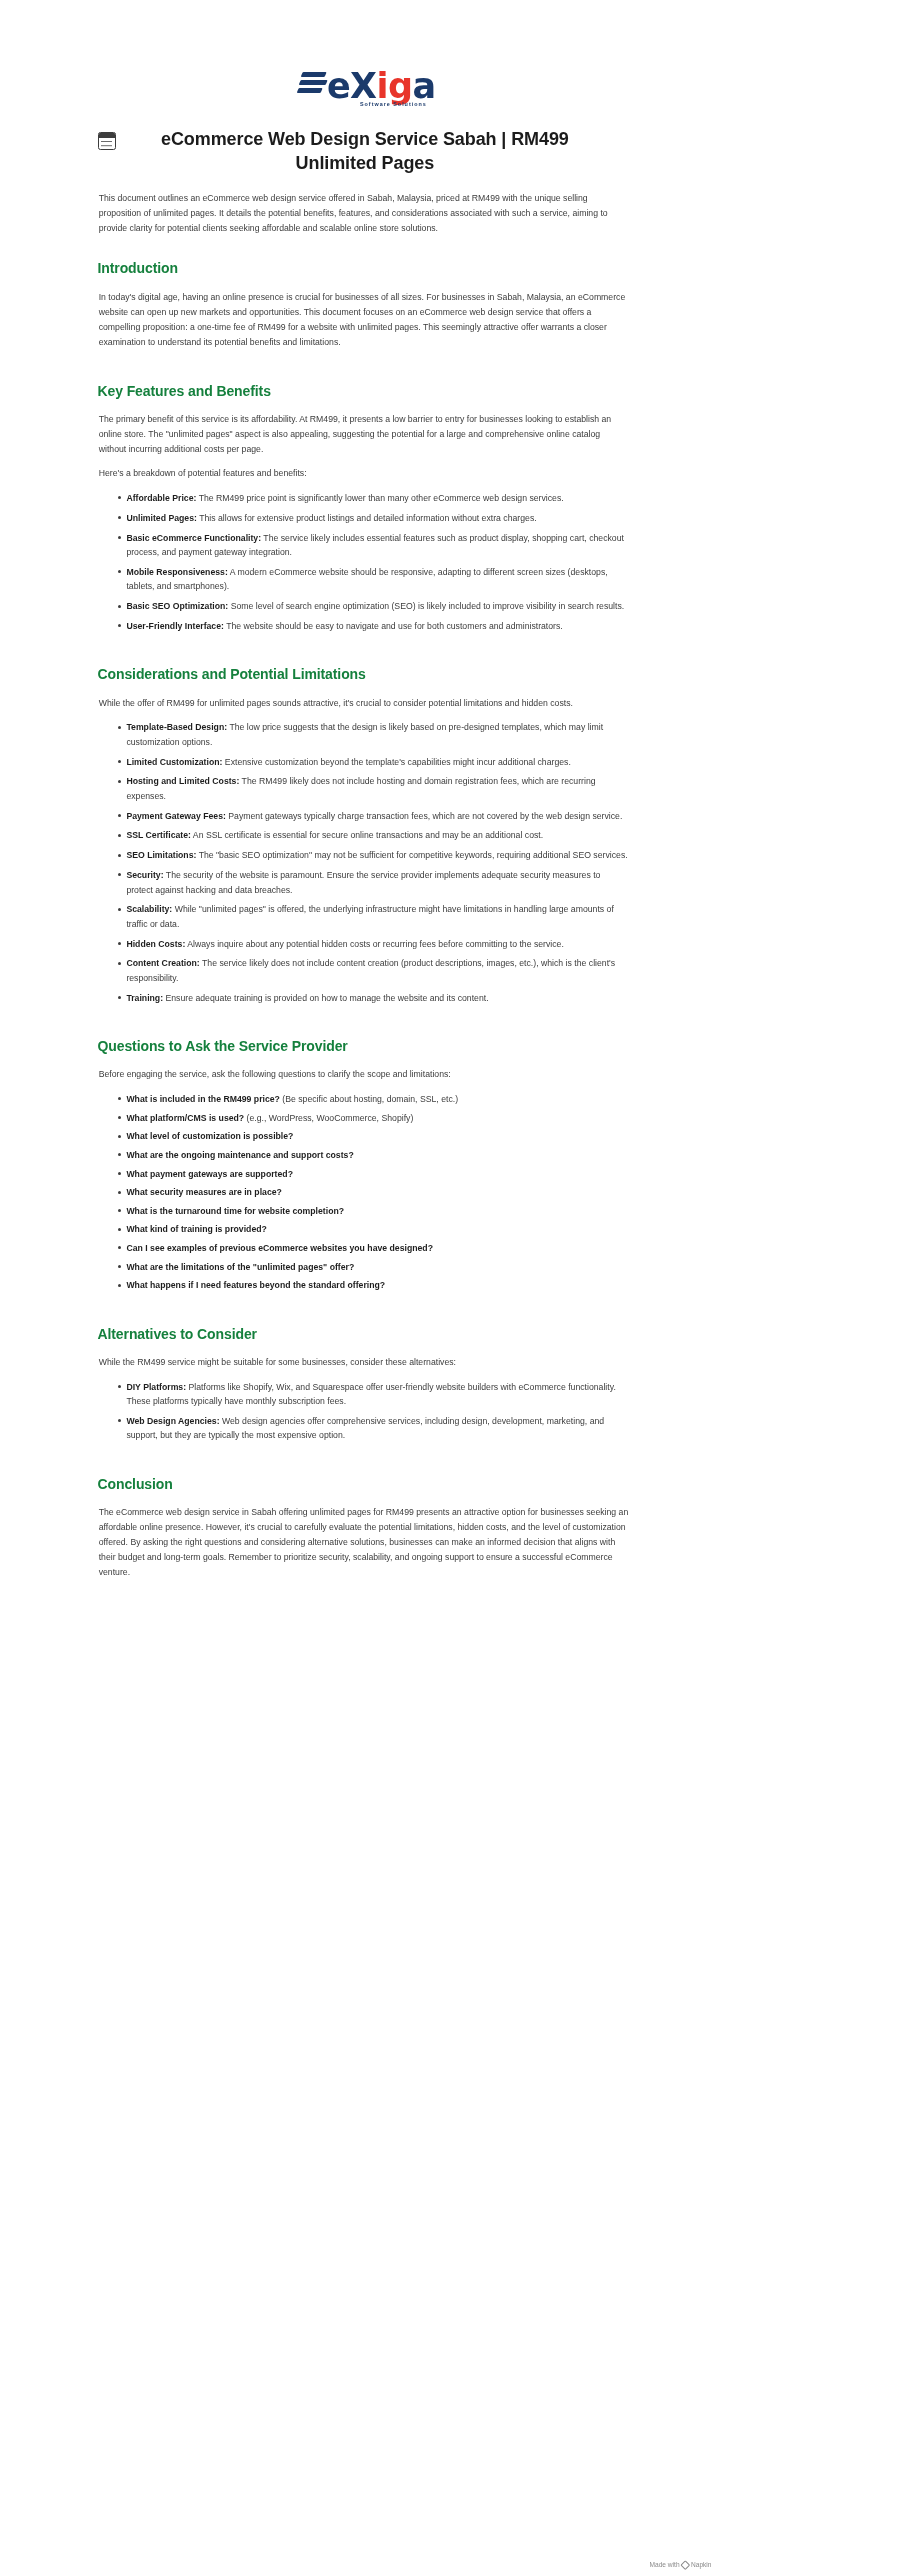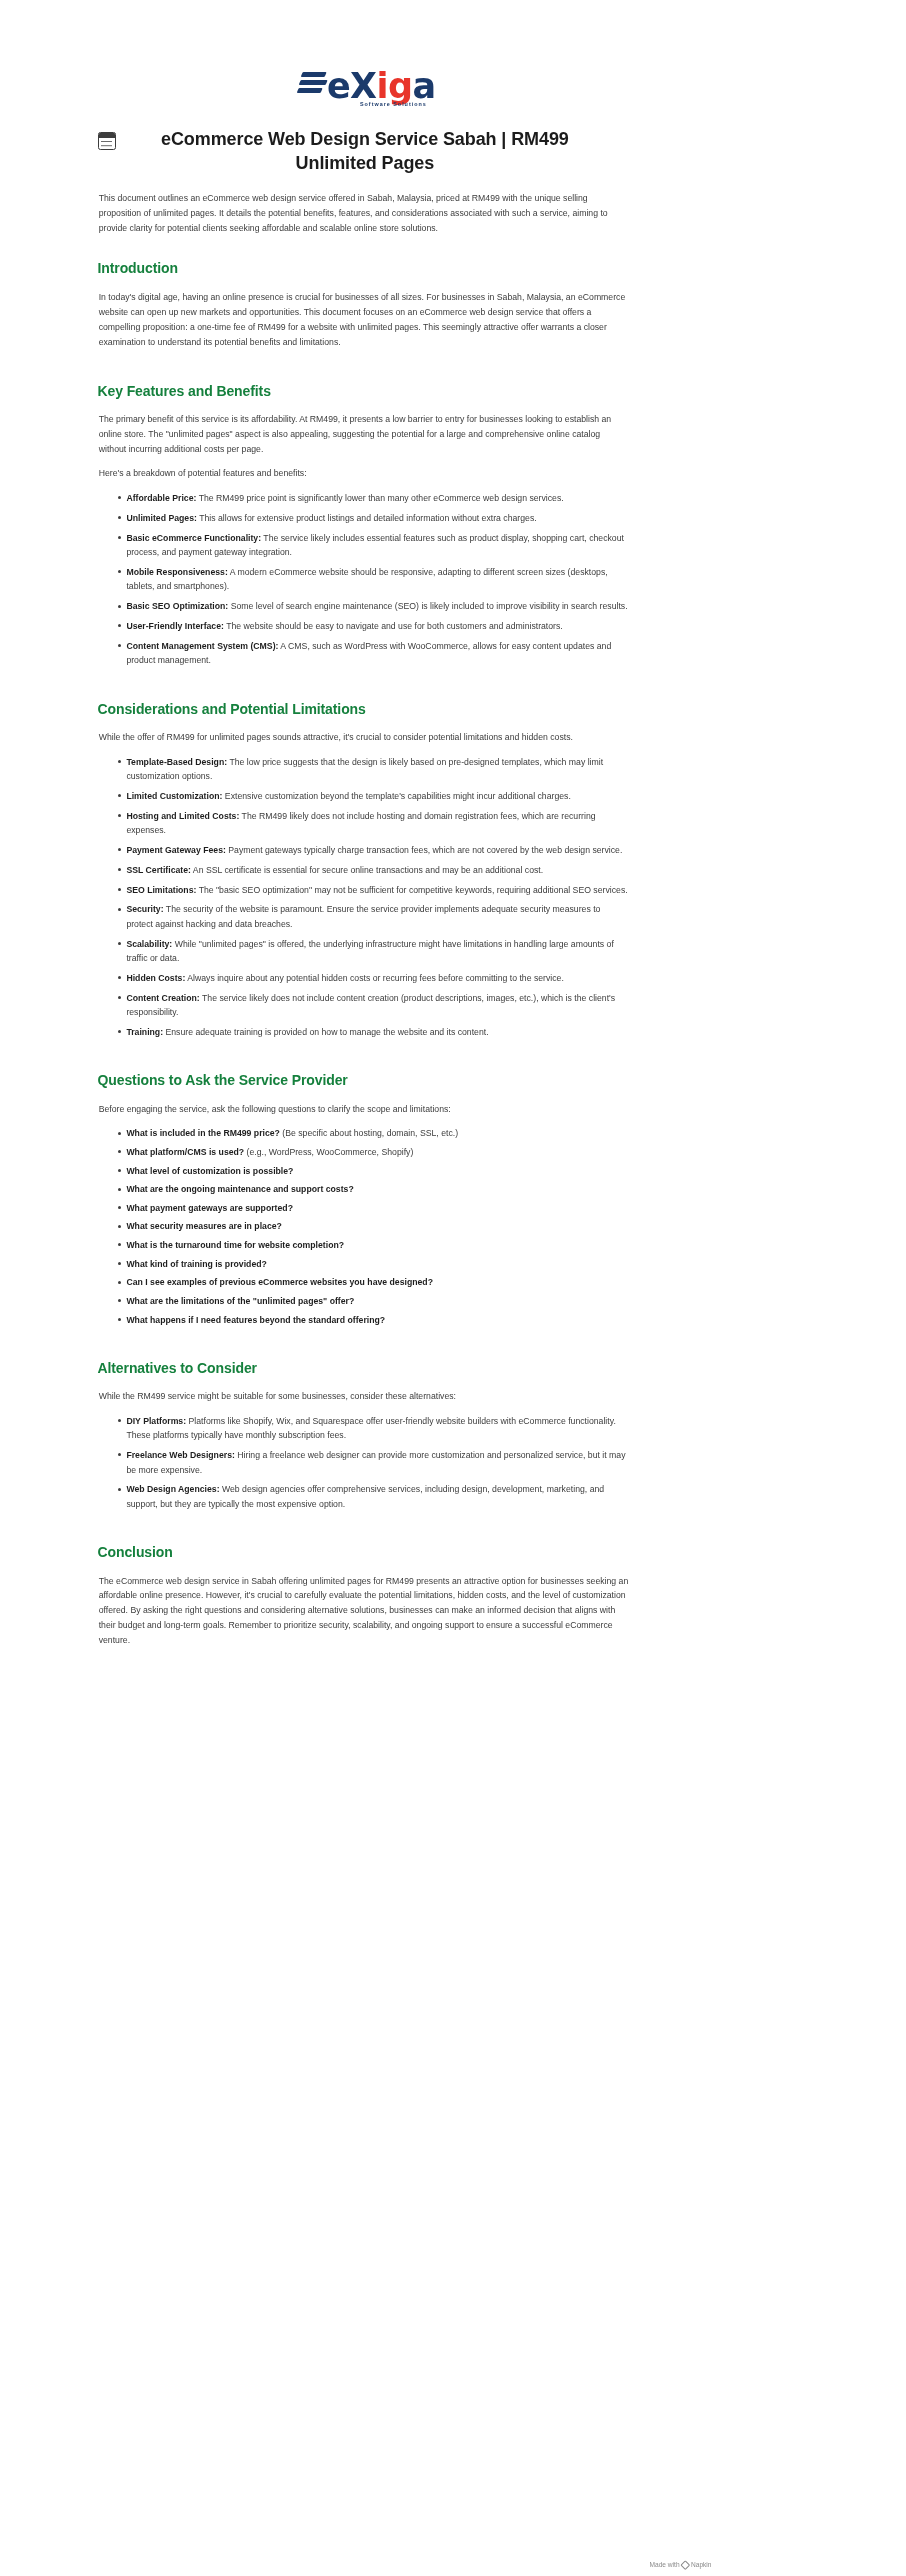--- a/index.html
+++ b/index.html
@@ -233,23 +233,22 @@
         </div>
         <div class="section-block">
           <h2 class="section">Key Features and Benefits</h2>
           <p class="body">The primary benefit of this service is its affordability. At RM499, it presents a low barrier to entry for businesses looking to establish an online store. The "unlimited pages" aspect is also appealing, suggesting the potential for a large and comprehensive online catalog without incurring additional costs per page.</p>
           <p class="body">Here's a breakdown of potential features and benefits:</p>
           <ul class="bullets">
             <li><b>Affordable Price:</b><span> The RM499 price point is significantly lower than many other eCommerce web design services.</span></li>
             <li><b>Unlimited Pages:</b><span> This allows for extensive product listings and detailed information without extra charges.</span></li>
             <li><b>Basic eCommerce Functionality:</b><span> The service likely includes essential features such as product display, shopping cart, checkout process, and payment gateway integration.</span></li>
             <li><b>Mobile Responsiveness:</b><span> A modern eCommerce website should be responsive, adapting to different screen sizes (desktops, tablets, and smartphones).</span></li>
-            <li><b>Basic SEO Optimization:</b><span> Some level of search engine maintenance (SEO) is likely included to improve visibility in search results.</span></li>
+            <li><b>Basic SEO Optimization:</b><span> Some level of search engine optimization (SEO) is likely included to improve visibility in search results.</span></li>
             <li><b>User-Friendly Interface:</b><span> The website should be easy to navigate and use for both customers and administrators.</span></li>
-            <li><b>Content Management System (CMS):</b><span> A CMS, such as WordPress with WooCommerce, allows for easy content updates and product management.</span></li>
           </ul>
         </div>
         <div class="section-block">
           <h2 class="section">Considerations and Potential Limitations</h2>
           <p class="body">While the offer of RM499 for unlimited pages sounds attractive, it's crucial to consider potential limitations and hidden costs.</p>
           <ul class="bullets">
             <li><b>Template-Based Design:</b><span> The low price suggests that the design is likely based on pre-designed templates, which may limit customization options.</span></li>
             <li><b>Limited Customization:</b><span> Extensive customization beyond the template's capabilities might incur additional charges.</span></li>
             <li><b>Hosting and Limited Costs:</b><span> The RM499 likely does not include hosting and domain registration fees, which are recurring expenses.</span></li>
             <li><b>Payment Gateway Fees:</b><span> Payment gateways typically charge transaction fees, which are not covered by the web design service.</span></li>
@@ -277,21 +276,20 @@
             <li><b>Can I see examples of previous eCommerce websites you have designed?</b><span></span></li>
             <li><b>What are the limitations of the "unlimited pages" offer?</b><span></span></li>
             <li><b>What happens if I need features beyond the standard offering?</b><span></span></li>
           </ul>
         </div>
         <div class="section-block">
           <h2 class="section">Alternatives to Consider</h2>
           <p class="body">While the RM499 service might be suitable for some businesses, consider these alternatives:</p>
           <ul class="bullets">
             <li><b>DIY Platforms:</b><span> Platforms like Shopify, Wix, and Squarespace offer user-friendly website builders with eCommerce functionality. These platforms typically have monthly subscription fees.</span></li>
-            <li><b>Freelance Web Designers:</b><span> Hiring a freelance web designer can provide more customization and personalized service, but it may be more expensive.</span></li>
             <li><b>Web Design Agencies:</b><span> Web design agencies offer comprehensive services, including design, development, marketing, and support, but they are typically the most expensive option.</span></li>
           </ul>
         </div>
         <div class="section-block">
           <h2 class="section">Conclusion</h2>
           <p class="body">The eCommerce web design service in Sabah offering unlimited pages for RM499 presents an attractive option for businesses seeking an affordable online presence. However, it's crucial to carefully evaluate the potential limitations, hidden costs, and the level of customization offered. By asking the right questions and considering alternative solutions, businesses can make an informed decision that aligns with their budget and long-term goals. Remember to prioritize security, scalability, and ongoing support to ensure a successful eCommerce venture.</p>
         </div>
       </div>
 
   </div>

